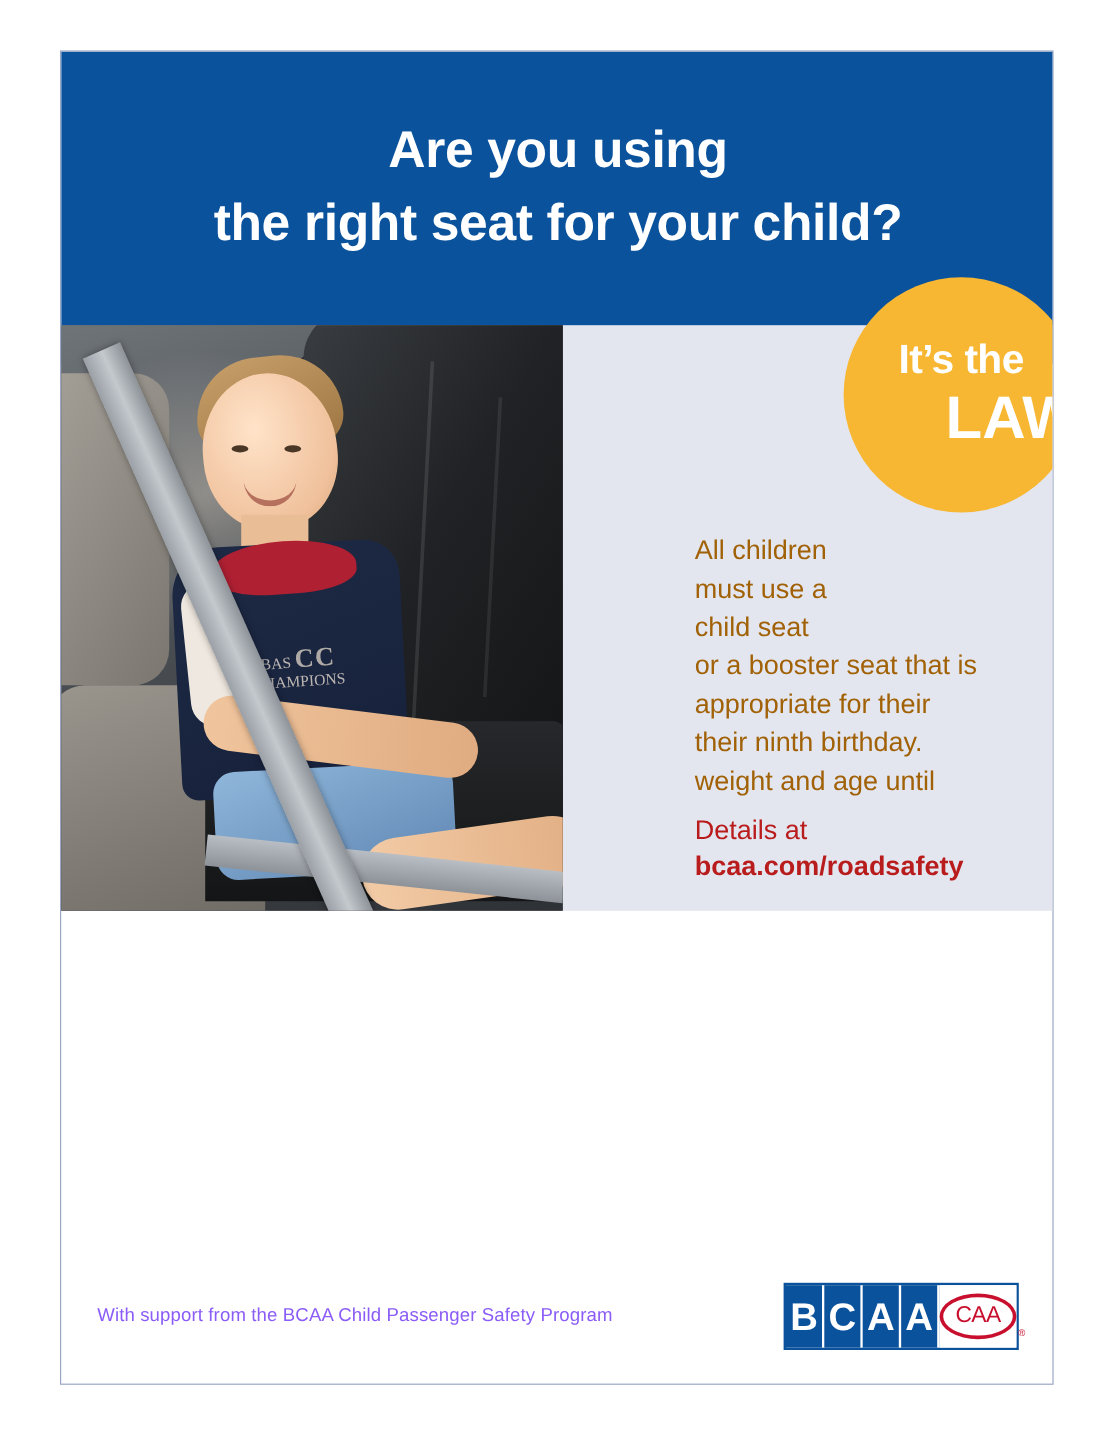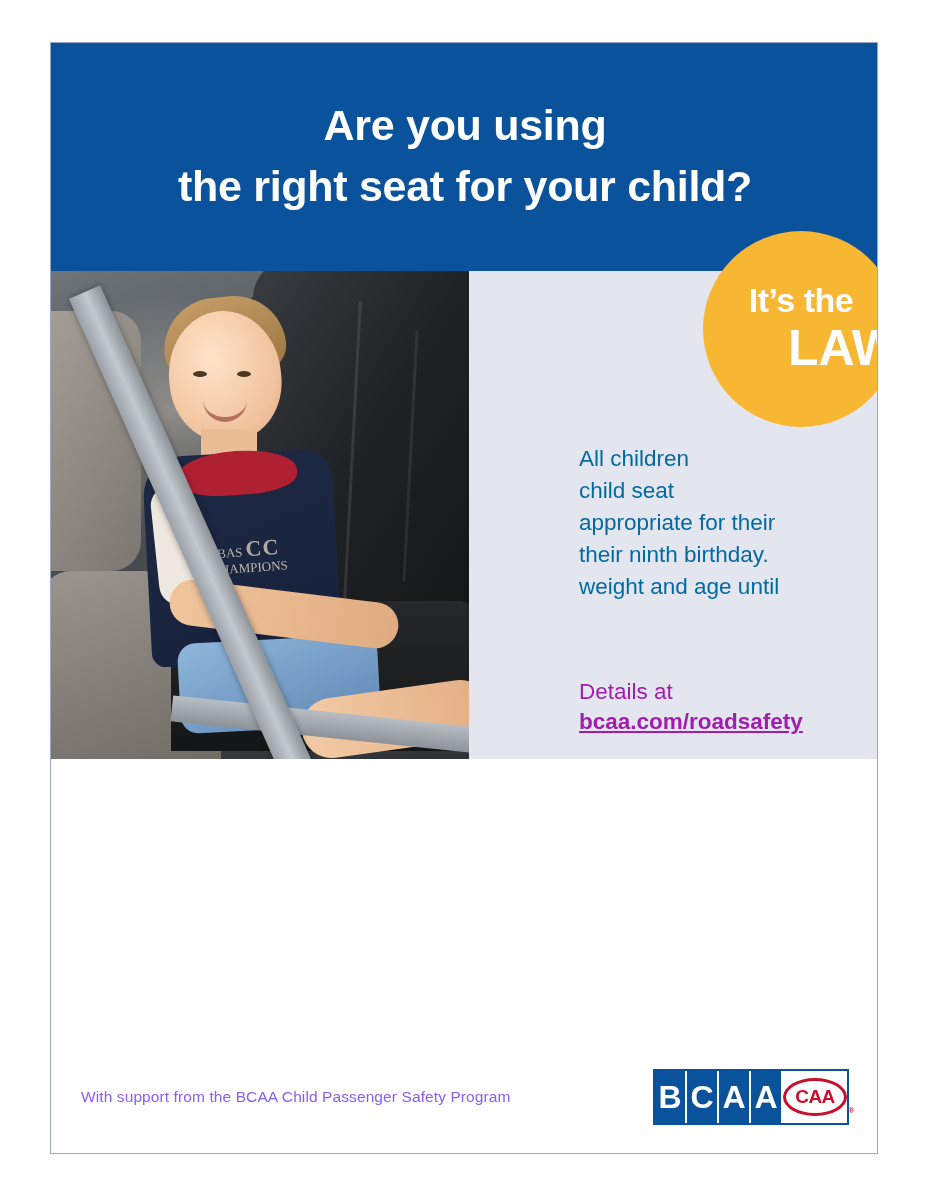--- a/index.html
+++ b/index.html
@@ -280,35 +280,35 @@
     text-align: right;
     font-size: 50px;
     font-weight: bold;
     letter-spacing: 0px;
   }
   .body-copy {
     position: absolute;
     left: 90px;
     top: 172px;
     width: 310px;
-    color: #0369a1;
+    color: #a16207;
     font-size: 22.5px;
     line-height: 1.42;
   }
   .body-copy p { margin: 0; }
   .details {
     position: absolute;
     left: 90px;
     top: 406px;
     width: 310px;
-    color: #a21caf;
+    color: #b91c1c;
     font-size: 22.5px;
     line-height: 1.34;
   }
-  .details .url { font-weight: bold; display: block; text-decoration: underline; }
+  .details .url { font-weight: bold; display: block; }
 
   
   .footer-note {
     position: absolute;
     left: 30px;
     bottom: 47px;
     font-size: 15.5px;
     color: #8b5cf6;
     letter-spacing: 0.1px;
   }
@@ -345,21 +345,21 @@
     background: #ffffff;
   }
   .caa-oval {
     width: 58px;
     height: 32px;
     border-radius: 50%;
     background: #ffffff;
     border: 3px solid #c8102e;
     color: #c8102e;
     font-size: 19px;
-    font-weight: bold;
+    font-weight: normal;
     display: flex;
     align-items: center;
     justify-content: center;
     letter-spacing: -0.5px;
     position: relative;
   }
   .caa-oval .reg {
     position: absolute;
     right: -10px;
     bottom: -2px;
@@ -412,21 +412,23 @@
 
     <div class="text-col">
 
       <div class="law-badge">
         <div class="l1">It’s the</div>
         <div class="l2">LAW</div>
       </div>
 
       <div class="body-copy">
         <p>All children</p>
+        <p>must use a</p>
         <p>child seat</p>
+        <p>or a booster seat that is</p>
         <p>appropriate for their</p>
         <p>their ninth birthday.</p>
         <p>weight and age until</p>
       </div>
 
       <div class="details">
         <span>Details at</span>
         <span class="url">bcaa.com/roadsafety</span>
       </div>
 

